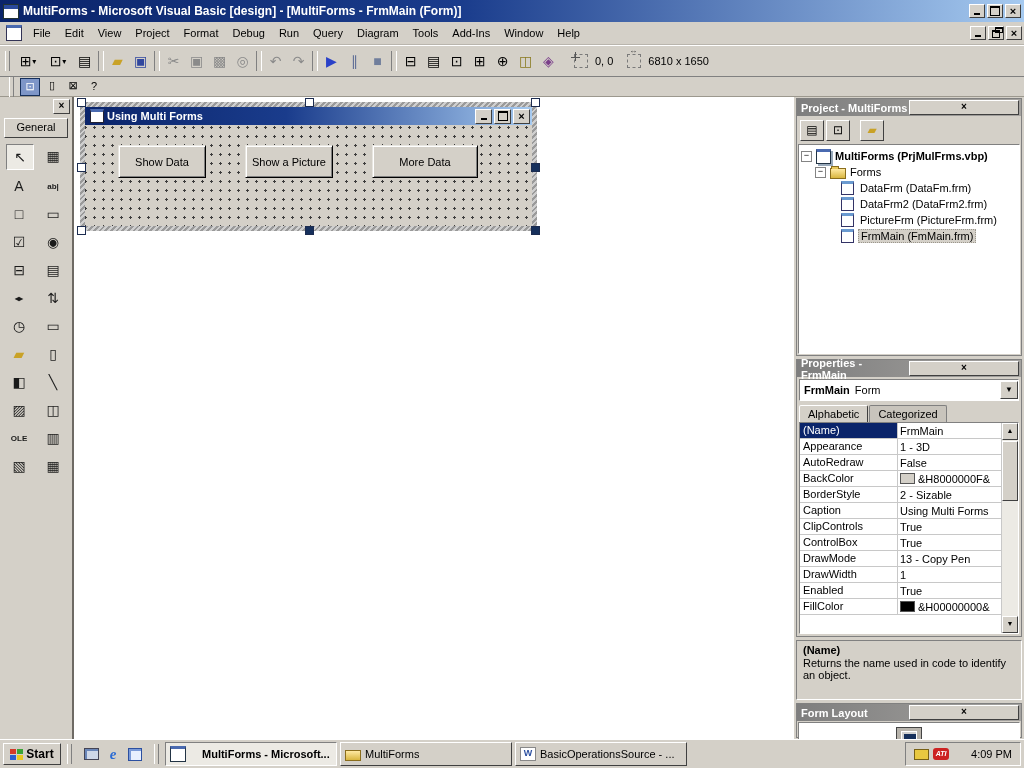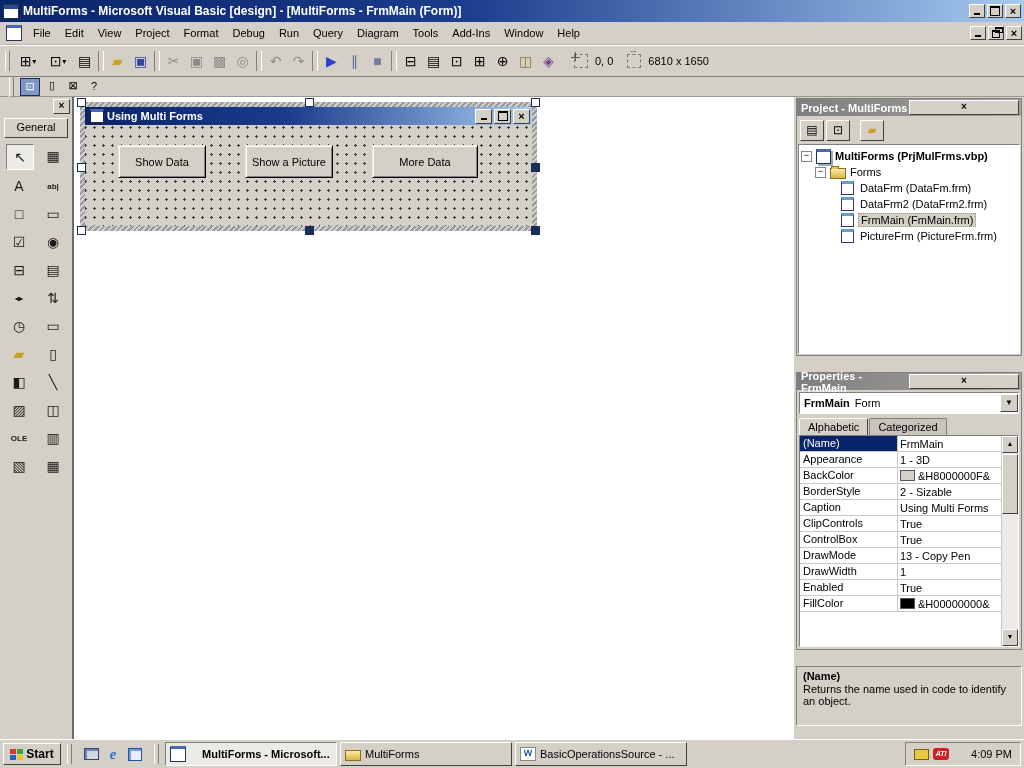--- a/index.html
+++ b/index.html
@@ -75,21 +75,21 @@
     box-shadow:inset 1px 1px 0 #fff,inset -1px -1px 0 #808080;display:flex;align-items:center;justify-content:center;}
   .fbody .fbtn:nth-child(1){left:33px;width:86px;}
   .fbody .fbtn:nth-child(2){left:160px;width:86px;}
   .fbody .fbtn:nth-child(3){left:287px;width:104px;}
   .hd{position:absolute;width:7px;height:7px;background:#fff;border:1px solid #1c2c50;}
   .hd.navy{background:#16305c;}
   .hd.tm{left:calc(50% - 4px);top:-4px;} .hd.tr{right:-3px;top:-4px;} .hd.tl{left:-3px;top:-4px;}
   .hd.ml{left:-3px;top:calc(50% - 4px);} .hd.mr{right:-3px;top:calc(50% - 4px);}
   .hd.bl{left:-3px;bottom:-4px;} .hd.bm{left:calc(50% - 4px);bottom:-4px;} .hd.br{right:-3px;bottom:-4px;}
   
-  .rightcol{width:226px;flex:none;display:flex;flex-direction:column;gap:16px;padding:1px 2px;background:#D4D0C8;}
+  .rightcol{width:226px;flex:none;display:flex;flex-direction:column;gap:3px;padding:1px 2px;background:#D4D0C8;}
   .panel{border:1px solid #808080;background:#D4D0C8;display:flex;flex-direction:column;min-height:0;}
   .ptitle{height:17px;background:linear-gradient(90deg,#7e7e7e,#a5a3a0);display:flex;align-items:center;
     padding:0 2px 0 4px;color:#fff;font-weight:bold;flex:none;}
   .ptitle span{flex:1;}
   .pclose{width:14px;height:13px;background:#D4D0C8;border:1px solid;border-color:#fff #404040 #404040 #fff;
     color:#000;font-weight:bold;font-size:10px;line-height:11px;text-align:center;}
   
   .proj{height:256px;flex:none;}
   .proj-tools{height:24px;display:flex;align-items:center;gap:2px;padding:2px 3px;flex:none;}
   .pt-btn{width:22px;height:19px;background:#D4D0C8;border:1px solid;border-color:#fff #404040 #404040 #fff;
@@ -448,26 +448,26 @@
                 <span class="tlabel">DataFrm (DataFm.frm)</span>
               </div>
 
               <div class="trow t-ind2">
                 <span class="icn-form"></span>
                 <span class="tlabel">DataFrm2 (DataFrm2.frm)</span>
               </div>
 
               <div class="trow t-ind2">
                 <span class="icn-form"></span>
-                <span class="tlabel sel">FrmMain (FmMain.frm)</span>
+                <span class="tlabel">PictureFrm (PictureFrm.frm)</span>
               </div>
 
               <div class="trow t-ind2">
                 <span class="icn-form"></span>
-                <span class="tlabel">PictureFrm (PictureFrm.frm)</span>
+                <span class="tlabel sel">FrmMain (FmMain.frm)</span>
               </div>
 
           </div>
         </div>
       </div>
 
       <div class="panel props">
         <div class="ptitle">
           <span>Properties - FrmMain</span>
           <span class="pclose">×</span>
@@ -491,20 +491,26 @@
                 </span>
               </div>
 
               <div class="prow">
                 <span class="pname">Appearance</span>
                 <span class="pval">
                   <span>1 - 3D</span>
                 </span>
               </div>
 
+              <div class="prow">
+                <span class="pname">AutoRedraw</span>
+                <span class="pval">
+                  <span>False</span>
+                </span>
+              </div>
 
               <div class="prow">
                 <span class="pname">BackColor</span>
                 <span class="pval">
                   <span class="swatch" style="background: rgb(212, 208, 200);"></span>
                   <span>&amp;H8000000F&amp;</span>
                 </span>
               </div>
 
               <div class="prow">

